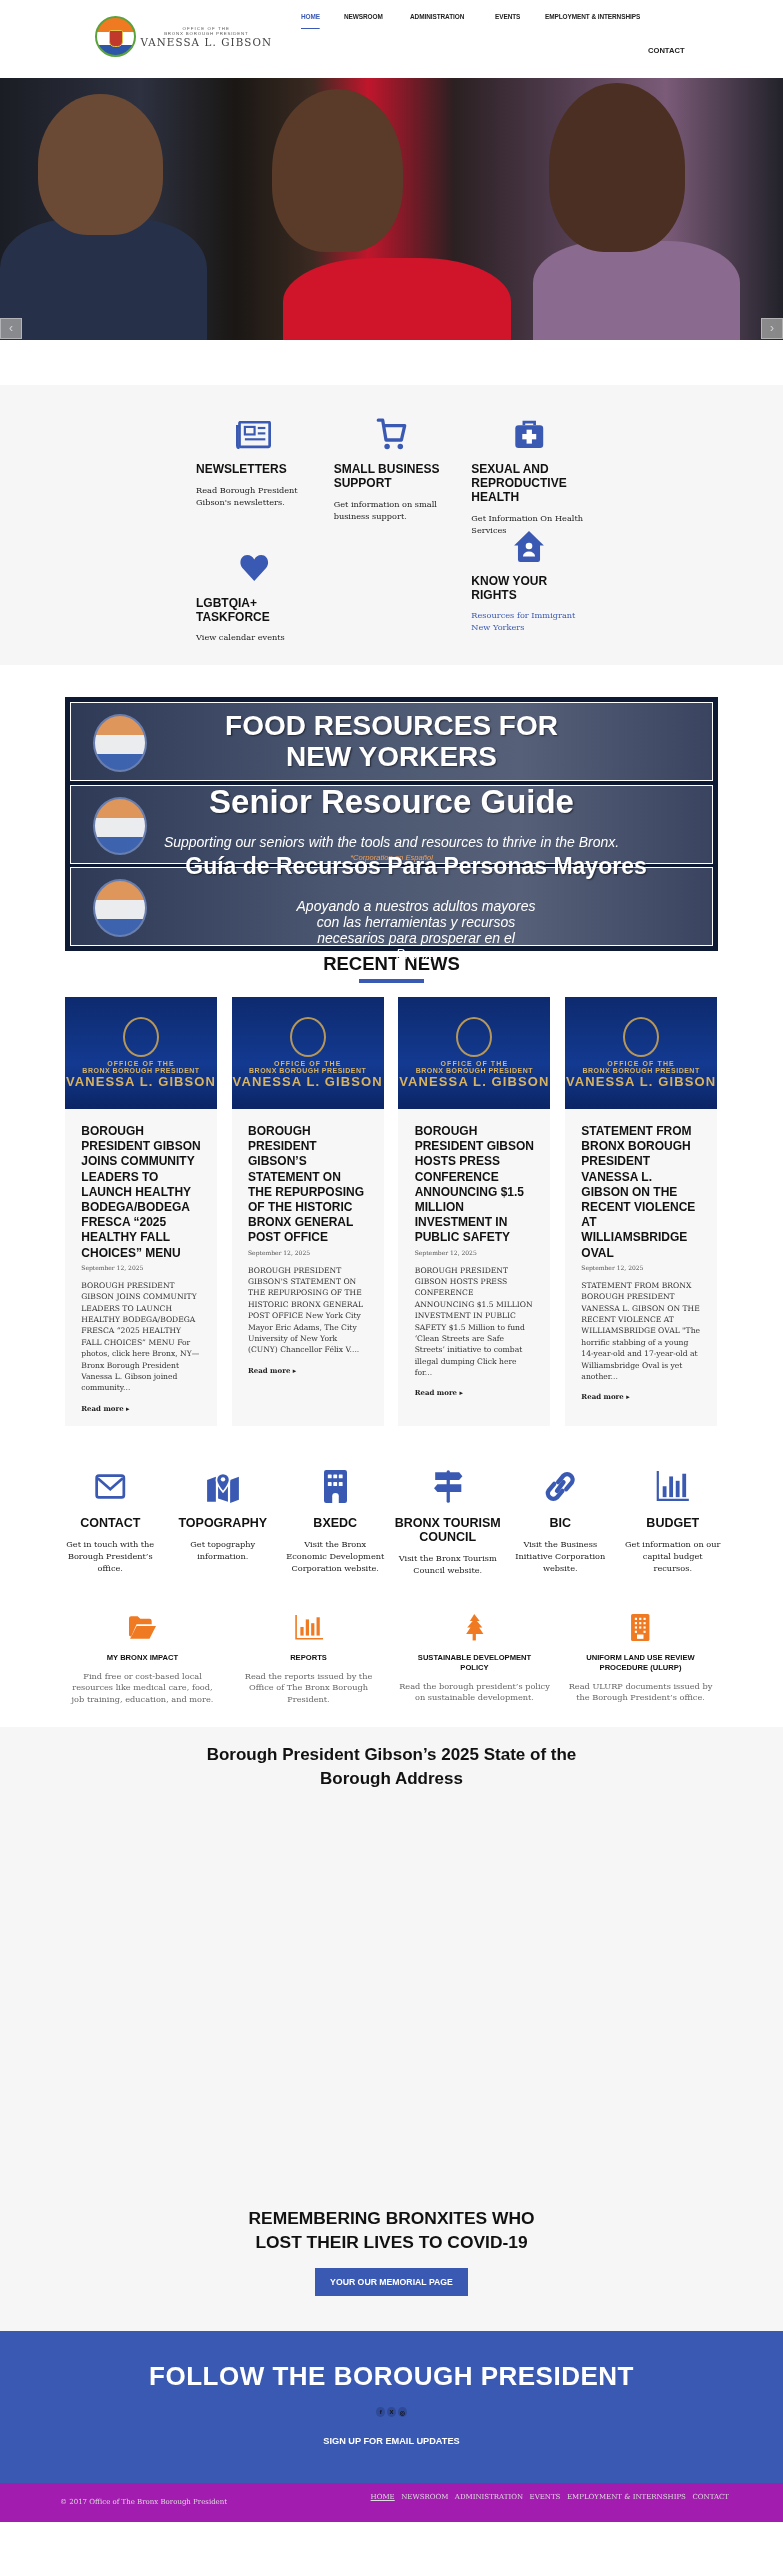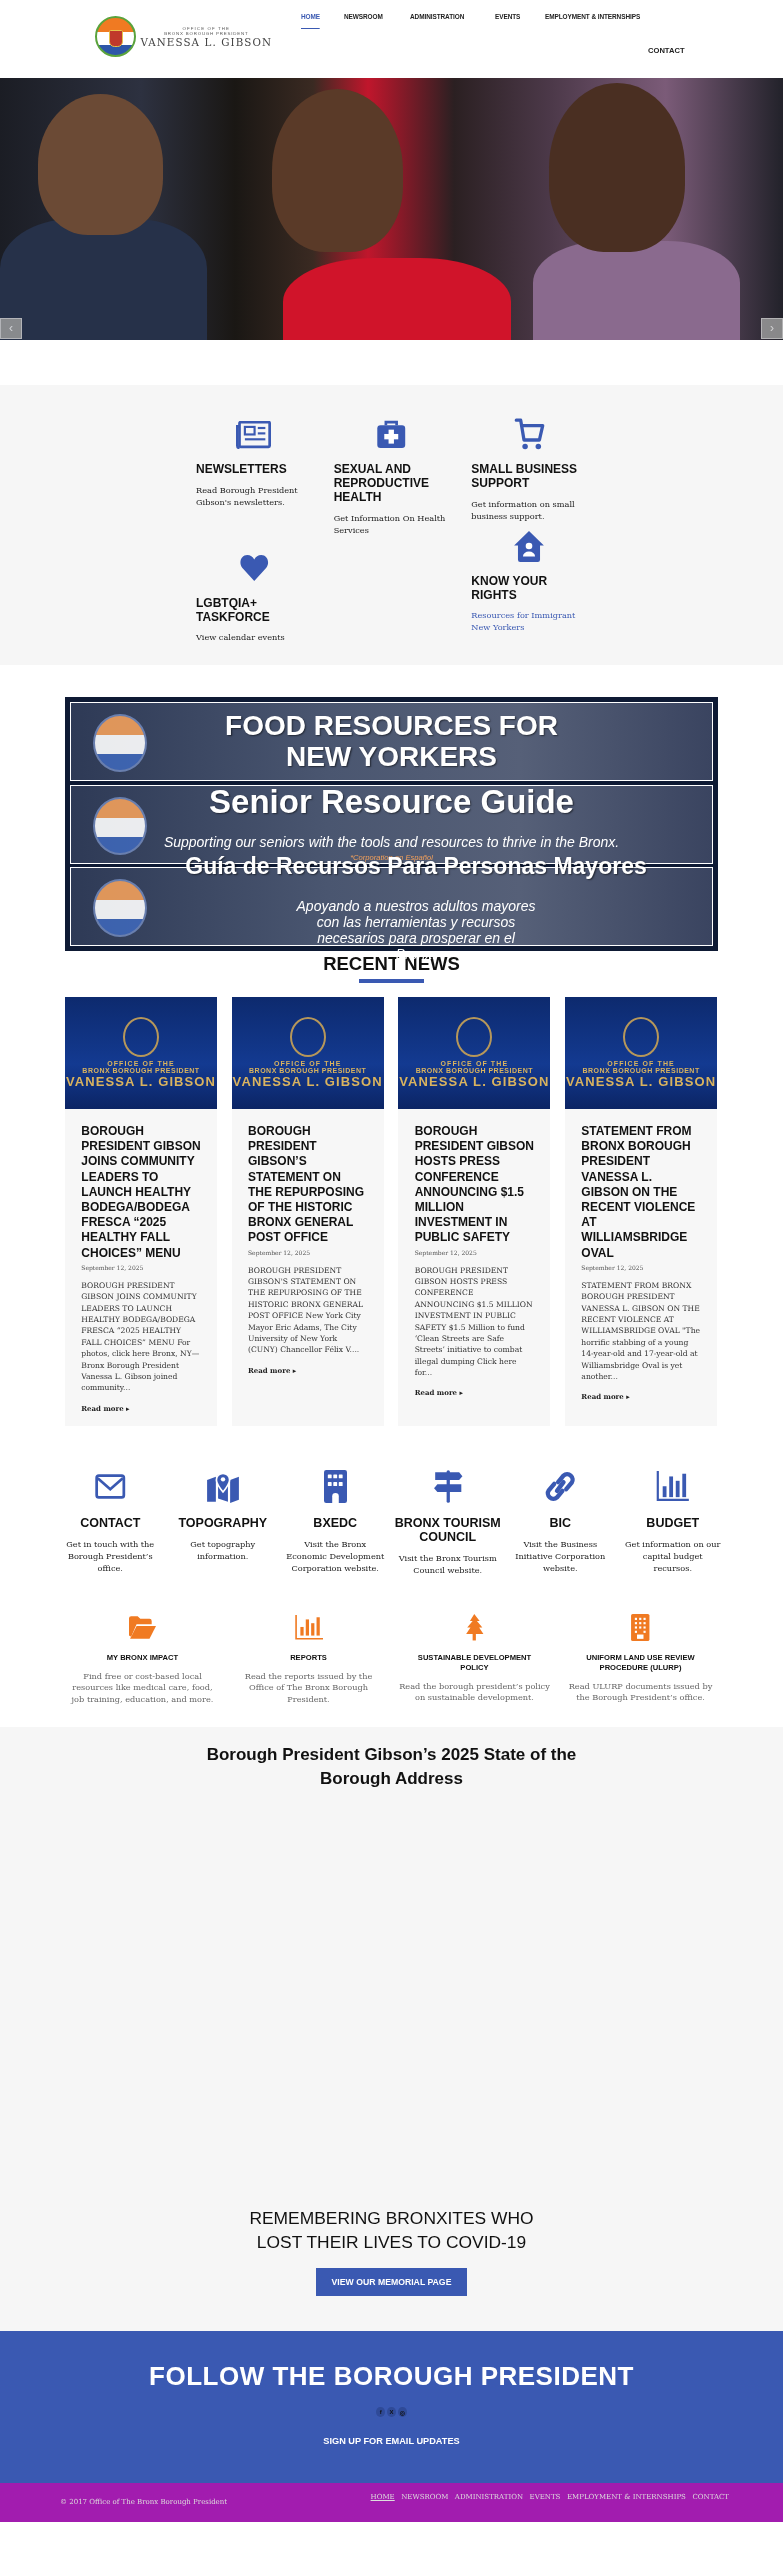--- a/index.html
+++ b/index.html
@@ -64,21 +64,21 @@
 .q h3{font-size:12.5px;line-height:14px;font-weight:bold;margin-bottom:8.7px}
 .q p{font-size:8.2px;line-height:12px;color:#222;padding:0 6.5px}
 .quick2{width:664px;margin:38px auto 0;display:grid;grid-template-columns:repeat(4,1fr);text-align:center;padding-bottom:22px}
 .q2 .ic{height:27px;display:flex;justify-content:center;align-items:center;margin-bottom:12px}
 .q2 h3{font-size:7.6px;line-height:9.8px;font-weight:bold;margin-bottom:7.6px;padding:0 13.6px}
 .q2 p{font-size:8.2px;line-height:11.4px;color:#666;padding:0 6.5px}
 
 .sob{background:#f6f6f6;padding:16.3px 0 0;height:604px;position:relative}
 .sob h2{text-align:center;font-size:17px;line-height:24px;font-weight:bold;width:413px;margin:0 auto}
 .sob .memo{position:absolute;left:0;right:0;top:479px;text-align:center}
-.memo h2{font-size:17.4px;line-height:24px;font-weight:normal}
+.memo h2{font-size:17.4px;line-height:24px;font-weight:bold}
 .memo .btn{display:inline-block;margin-top:14px;background:#3a59b2;color:#fff;font-size:8.7px;font-weight:bold;padding:9.2px 15.2px;text-decoration:none}
 
 .follow{background:#3a59b2;height:150px;text-align:center;color:#fff;padding-top:30px}
 .follow h2{font-size:26px;font-weight:bold;letter-spacing:0.5px}
 .social{display:flex;justify-content:center;gap:2.2px;margin-top:15.2px}
 .social span{width:8.7px;height:9.8px;border-radius:50%;background:#2f4a98;color:#111;font-size:6px;font-weight:bold;display:flex;align-items:center;justify-content:center}
 .follow .signup{display:inline-block;margin-top:18.5px;color:#fff;font-size:9.2px;font-weight:bold;text-decoration:none}
 
 .footer{background:#a21caf;height:41px;position:relative;color:#ddd;border-top:2.7px solid #3a59b2}
 .footer .copy{position:absolute;left:60px;top:14.7px;font-size:7px}
@@ -134,40 +134,40 @@
             <rect x="40" y="11" width="14" height="4" fill="#3a59b2"></rect>
             <rect x="40" y="21" width="14" height="4" fill="#3a59b2"></rect>
             <rect x="16" y="32" width="38" height="4" fill="#3a59b2"></rect>
           </svg>
       </div>
       <h3>NEWSLETTERS</h3>
       <p class="serif">Read Borough President Gibson's newsletters.</p>
     </div>
     <div class="svc">
       <div class="ic">
+        <svg width="33" height="33" viewBox="0 0 60 60">
+            <path d="M6 4h8l6 36h28l6-26H16" fill="none" stroke="#3a59b2" stroke-width="6" stroke-linejoin="round" stroke-linecap="round"></path>
+            <circle cx="22" cy="52" r="5" fill="#3a59b2"></circle>
+            <circle cx="46" cy="52" r="5" fill="#3a59b2"></circle>
+          </svg>
+      </div>
+      <h3>SMALL BUSINESS SUPPORT</h3>
+      <p class="serif">Get information on small business support.</p>
+    </div>
+    <div class="svc">
+      <div class="ic">
         <svg width="30.5" height="29" viewBox="0 0 56 54">
             <path d="M18 10V4h20v6" fill="none" stroke="#3a59b2" stroke-width="5"></path>
             <rect x="2" y="10" width="52" height="42" rx="6" fill="#3a59b2"></rect>
             <rect x="23" y="18" width="10" height="26" fill="#fff"></rect>
             <rect x="15" y="26" width="26" height="10" fill="#fff"></rect>
           </svg>
       </div>
       <h3>SEXUAL AND REPRODUCTIVE HEALTH</h3>
       <p class="serif">Get Information On Health Services</p>
-    </div>
-    <div class="svc">
-      <div class="ic">
-        <svg width="33" height="33" viewBox="0 0 60 60">
-            <path d="M6 4h8l6 36h28l6-26H16" fill="none" stroke="#3a59b2" stroke-width="6" stroke-linejoin="round" stroke-linecap="round"></path>
-            <circle cx="22" cy="52" r="5" fill="#3a59b2"></circle>
-            <circle cx="46" cy="52" r="5" fill="#3a59b2"></circle>
-          </svg>
-      </div>
-      <h3>SMALL BUSINESS SUPPORT</h3>
-      <p class="serif">Get information on small business support.</p>
     </div>
     <div class="svc">
       <div class="ic">
         <svg width="30.5" height="28" viewBox="0 0 56 52">
             <path d="M28 50L6 26C-2 16 4 2 15 2c6 0 10 3 13 8 3-5 7-8 13-8 11 0 17 14 9 24z" fill="#3a59b2"></path>
           </svg>
       </div>
       <h3>LGBTQIA+ TASKFORCE</h3>
       <p class="serif">View calendar events</p>
     </div>
@@ -402,21 +402,21 @@
       </div>
     <h3>UNIFORM LAND USE REVIEW PROCEDURE (ULURP)</h3>
     <p class="serif">Read ULURP documents issued by the Borough President’s office.</p>
   </div>
 </section>
 
 <section class="sob">
   <h2>Borough President Gibson’s 2025 State of the Borough Address</h2>
   <div class="memo">
     <h2 style="width:305px;margin:0 auto">REMEMBERING BRONXITES WHO LOST THEIR LIVES TO COVID-19</h2>
-    <a href="#" class="btn">VIEW OUR MEMORIAL PAGE</a>
+    <a href="#" class="btn">YOUR OUR MEMORIAL PAGE</a>
   </div>
 </section>
 
 <section class="follow">
   <h2>FOLLOW THE BOROUGH PRESIDENT</h2>
   <div class="social">
     <span>f</span>
     <span>X</span>
     <span>◎</span>
   </div>

